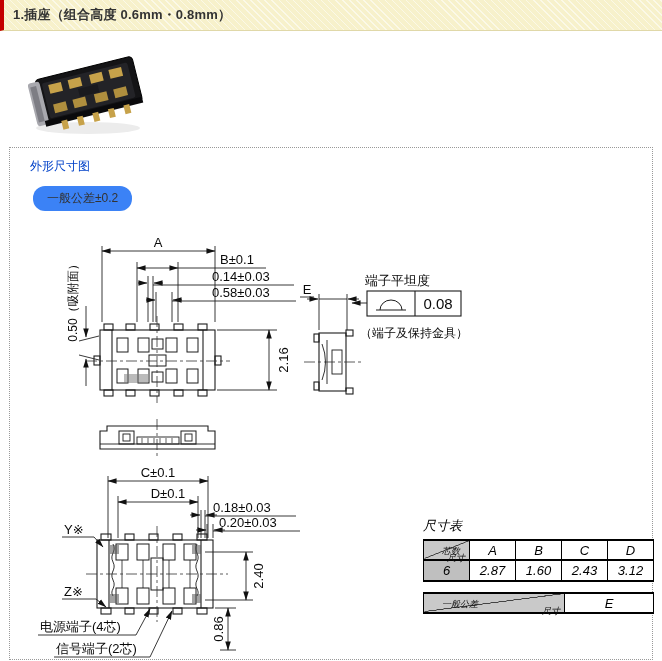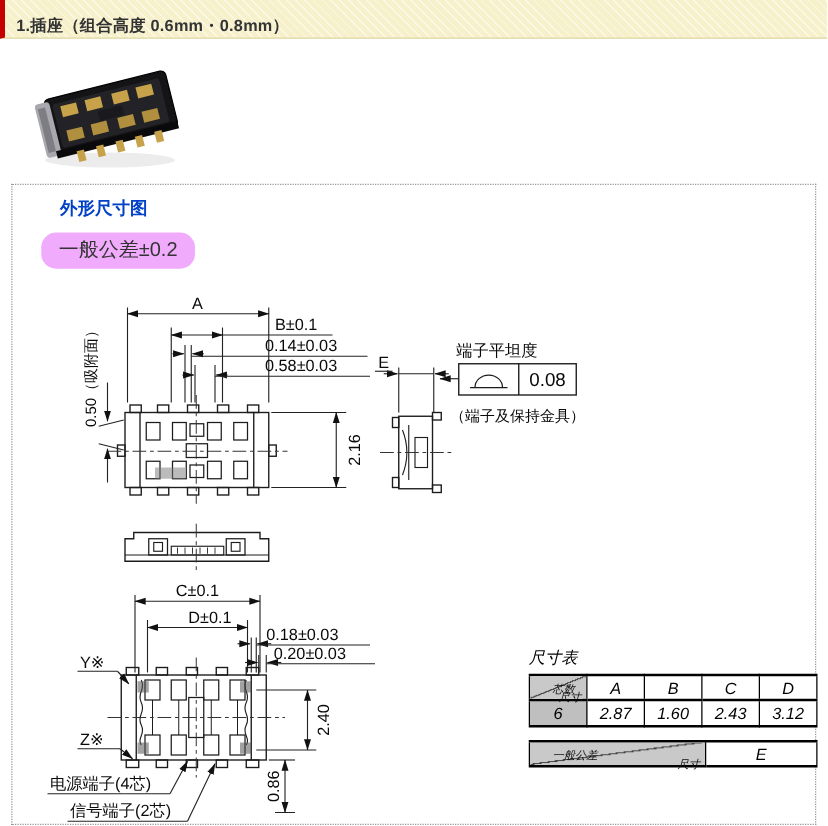--- a/index.html
+++ b/index.html
@@ -7,29 +7,29 @@
   body { width:662px; height:661px; font-family:"Liberation Sans","DejaVu Sans",sans-serif; }
   .page { position:relative; width:662px; height:661px; background:#fff; overflow:hidden; }
 
   
   .hdr {
     position:absolute; left:0; top:0; width:662px; height:31px;
     background-color:#f7f1cb;
     background-image:repeating-linear-gradient(45deg, rgba(255,255,255,0.55) 0 1px, rgba(255,255,255,0) 1px 5px);
     border-left:4px solid #c40000;
     border-bottom:1px solid #e0d8a8;
-    display:flex; align-items:flex-end;
+    display:flex; align-items:center;
   }
   .hdr h1 { font-size:13px; font-weight:bold; color:#333; padding-left:9px; letter-spacing:.2px; }
 
   
   .panel { position:absolute; left:9px; top:147px; width:644px; height:513px; border:1px dotted #999; background:#fff; }
 
-  .sec-title { position:absolute; left:30px; top:158px; font-size:14px; font-weight:bold; color:#0041c8;margin-left:18px; }
-  .tol { position:absolute; left:33px; top:186px; background:#f0abfc; color:#333; font-size:16px; padding:4px 14px;border-radius:12px; }
+  .sec-title { position:absolute; left:30px; top:158px; font-size:12px; font-weight:normal; color:#0041c8; }
+  .tol { position:absolute; left:33px; top:186px; background:#3b82f6; color:#333; font-size:12px; padding:4px 14px;border-radius:12px; }
 
   .photo { position:absolute; left:22px; top:52px; width:130px; height:88px; }
   .dw { position:absolute; left:0; top:0; width:662px; height:661px; }
   .dw text { font-family:"Liberation Sans","DejaVu Sans",sans-serif; fill:#0a0a0a; }
   .d13 { font-size:13px; }
   .d12 { font-size:12px; }
   .d15 { font-size:15px; }
 
   
   .tables { position:absolute; left:423px; top:517px; width:246px;font-style:italic; }

